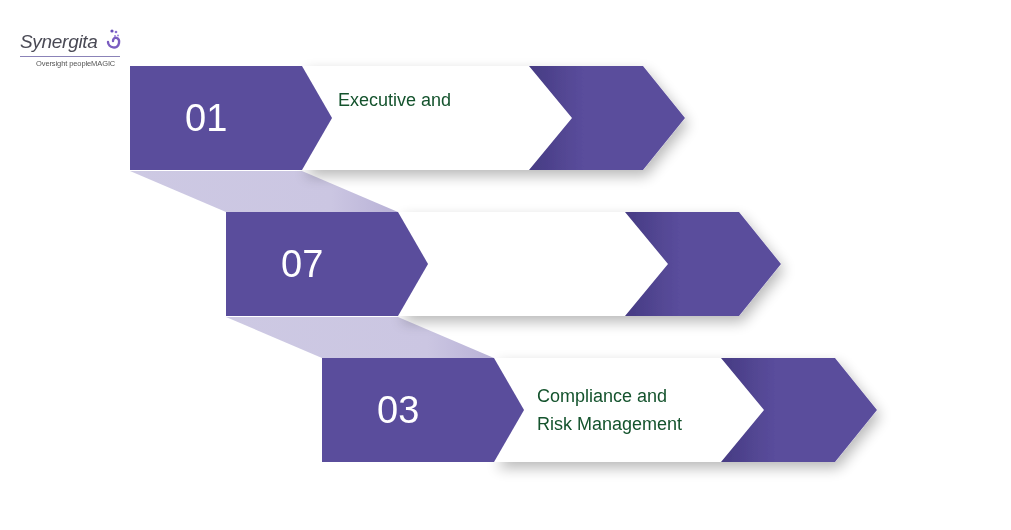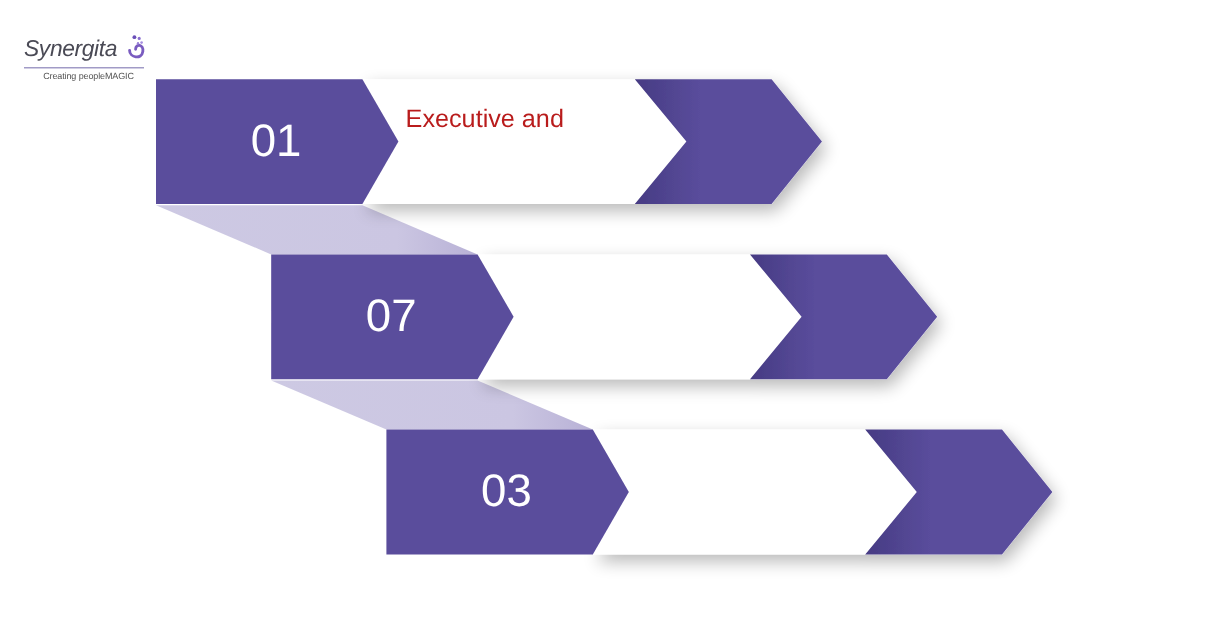--- a/index.html
+++ b/index.html
@@ -3,22 +3,22 @@
 <meta charset="utf-8">
 <style>
   html, body { margin: 0; padding: 0; }
   body { width: 1011px; height: 530px; background: #ffffff; position: relative; overflow: hidden; font-family: "Liberation Sans", sans-serif; }
   #stage { position: absolute; left: 0; top: 0; width: 834px; height: 530px; }
   .logo { position: absolute; left: 18px; top: 28px; width: 110px; height: 42px; }
   .logo-word { position: absolute; left: 2px; top: 3px; font-family: "Liberation Sans", sans-serif; font-style: italic; font-size: 19px; color: #4a4a55; letter-spacing: -0.3px; }
   .logo-mark { position: absolute; left: 86px; top: 0px; width: 18px; height: 24px; }
   .logo-rule { position: absolute; left: 2px; top: 28px; width: 100px; height: 1px; background: #8b83b8; }
   .logo-tag { position: absolute; left: 18px; top: 31px; font-size: 7.5px; color: #555; letter-spacing: -0.1px; }
-  .num { position: absolute; color: #ffffff; font-family: "Liberation Sans", sans-serif; font-weight: 500; font-size: 38px; width: 90px; text-align: center; line-height: 40px; }
-  .lbl { position: absolute; color: #b91c1c; font-family: "Liberation Sans", sans-serif; font-size: 21px; line-height: 28px; font-weight: normal; white-space: nowrap; }
+  .num { position: absolute; color: #ffffff; font-family: "Liberation Sans", sans-serif; font-weight: 500; font-size: 38px; width: 90px; text-align: left; line-height: 40px; }
+  .lbl { position: absolute; color: #14532d; font-family: "Liberation Sans", sans-serif; font-size: 18px; line-height: 28px; font-weight: normal; white-space: nowrap; }
   .lbl span { display: block; }
 </style>
 </head>
 <body>
 
 <div id="stage">
   <svg width="1011" height="530" viewBox="0 0 1011 530" xmlns="http://www.w3.org/2000/svg" style="position:absolute;left:0;top:0;">
     <defs>
       <filter id="sh" x="-10%" y="-30%" width="130%" height="170%">
         <feGaussianBlur in="SourceAlpha" stdDeviation="7"></feGaussianBlur>
@@ -78,26 +78,30 @@
   <div class="logo">
     <div class="logo-word">Synergita</div>
     <svg class="logo-mark" viewBox="0 0 18 24" xmlns="http://www.w3.org/2000/svg">
       <path d="M4 14 C4 20, 14 22, 15 15 C16 9, 9 8, 9 13" fill="none" stroke="#7a5cc0" stroke-width="2.4" stroke-linecap="round"></path>
       <circle cx="8" cy="3" r="1.6" fill="#6a4fb8"></circle>
       <circle cx="12" cy="4" r="1.3" fill="#8a6fd0"></circle>
       <circle cx="14" cy="7.5" r="1.1" fill="#a58ee0"></circle>
       <circle cx="11" cy="8" r="1" fill="#9b82d8"></circle>
     </svg>
     <div class="logo-rule"></div>
-    <div class="logo-tag">Creating peopleMAGIC</div>
+    <div class="logo-tag">Oversight peopleMAGIC</div>
   </div>
 
   <div class="num" style="left:185px; top:98px;">01</div>
   <div class="lbl" style="left:338px; top:86px;">
     <span>Executive and</span>
   </div>
 
   <div class="num" style="left:281px; top:244px;">07</div>
   <div class="lbl" style="left:444px; top:238px;">
   </div>
 
   <div class="num" style="left:377px; top:390px;">03</div>
+  <div class="lbl" style="left:537px; top:382px;">
+    <span>Compliance and</span>
+    <span>Risk Management</span>
+  </div>
 </div>
 
 </body></html>

